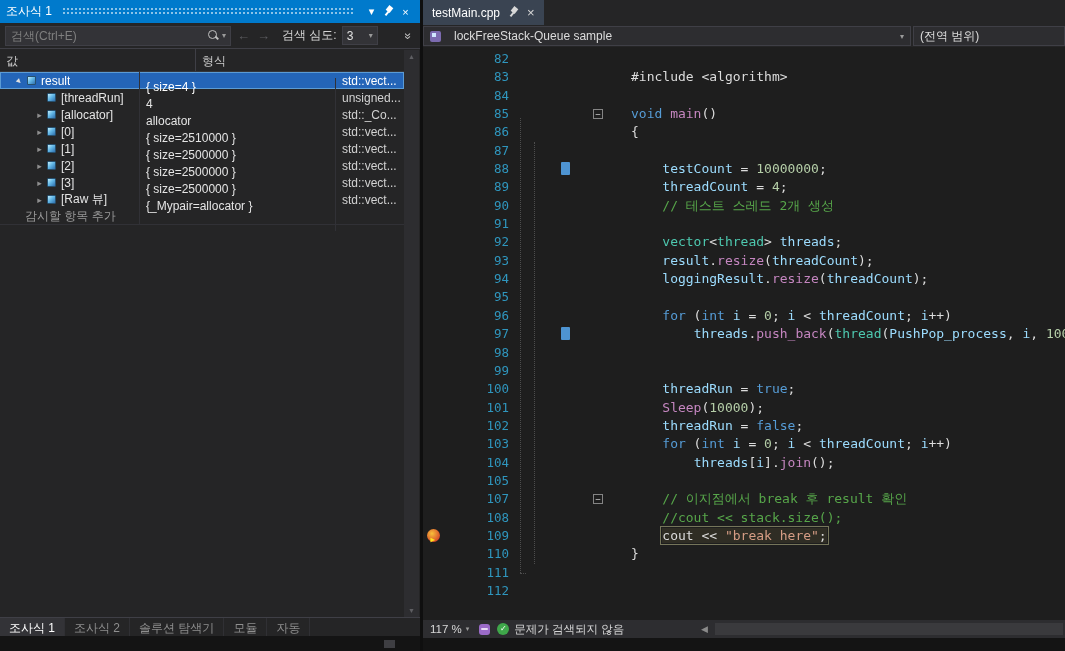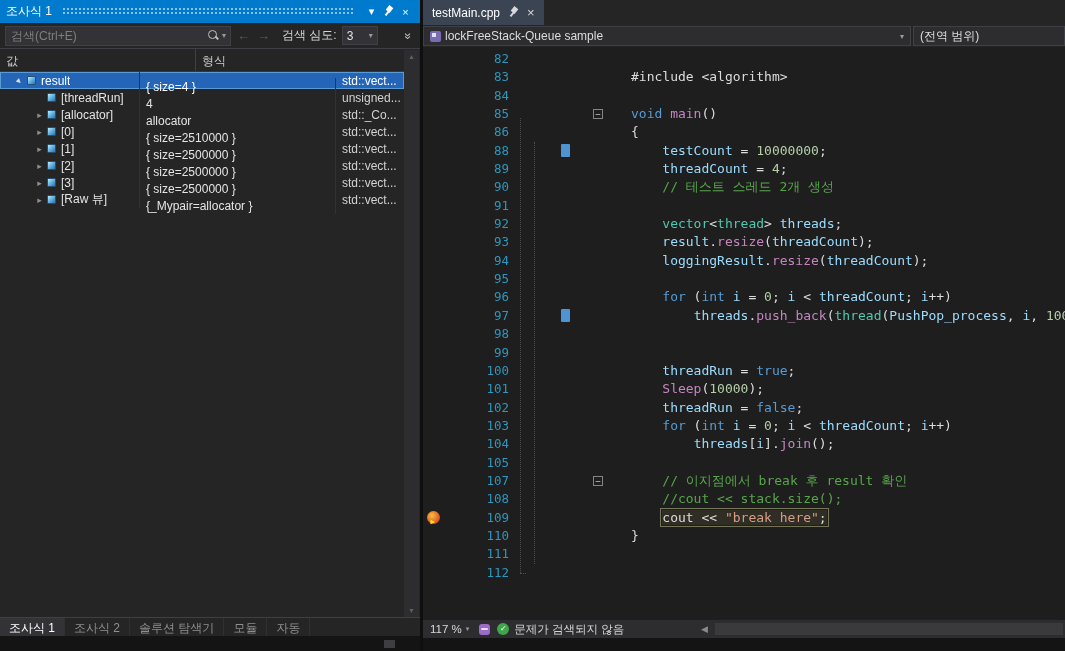--- a/index.html
+++ b/index.html
@@ -63,21 +63,21 @@
   .splitter { width:3px; background:#0f0f0f; }
 
   
   .editor-panel { width:642px; height:651px; background:#1e1e1e; display:flex; flex-direction:column; }
   .ed-tabbar { height:25px; flex:none; background:#252526; display:flex; align-items:stretch; }
   .ed-tab { background:#3a4452; color:#fff; font-size:12px; display:flex; align-items:center; gap:7px; padding:0 9px; }
   .ed-tab .pin::before, .ed-tab .pin::after { background:#d8d8d8; }
   .ed-tab .close { color:#d8d8d8; font-size:13px; }
 
   .ed-navbar { height:22px; flex:none; background:#252526; display:flex; gap:2px; padding:1px 0; }
-  .combo { background:#2d2d30; border:1px solid #3f3f46; display:flex; align-items:center; gap:4px; padding:0 6px; color:#dcdcdc; font-size:12px; }
+  .combo { background:#2d2d30; border:1px solid #3f3f46; display:flex; align-items:center; gap:13px; padding:0 6px; color:#dcdcdc; font-size:12px; }
   .combo .arr { margin-left:auto; color:#9a9a9a; font-size:8px; }
   .combo.project { flex:1; }
   .combo.scope { width:152px; }
   .cppicon { width:11px; height:11px; flex:none; border-radius:2px; background:#7c6bb0; position:relative; }
   .cppicon::after { content:""; position:absolute; left:2px; top:2px; width:4px; height:4px; background:#cfe7ff; }
 
   .ed-code { flex:1; position:relative; background:#1e1e1e; overflow:hidden; padding-top:3px; }
   .cline { display:flex; height:18.35px; line-height:18.35px; font-family:"DejaVu Sans Mono", monospace; font-size:13px; white-space:pre;gap:20px; }
   .gl { width:22px; flex:none; position:relative; }
   .ln { width:44px; flex:none; text-align:right; color:#2f96be; font-size:12.5px; font-family:"DejaVu Sans Mono",monospace; }
@@ -207,20 +207,28 @@
         </div>
         <div class="wrow">
           <div class="cell cname" style="padding-left: 34px;">
             <span class="arrow">▸</span>
             <span class="cube"></span>
             <span class="rlabel">[Raw 뷰]</span>
           </div>
           <div class="cell cvalue">{_Mypair=allocator }</div>
           <div class="cell ctype">std::vect...</div>
         </div>
+        <div class="wrow addrow">
+          <div class="cell cname" style="padding-left: 14px;">
+            <span class="arrow"></span>
+            <span class="rlabel">감시할 항목 추가</span>
+          </div>
+          <div class="cell cvalue"></div>
+          <div class="cell ctype"></div>
+        </div>
       </div>
 
     <div class="wp-scroll">
       <span class="scr-arr">▲</span>
       <span class="scr-arr">▼</span>
     </div>
 
     <div class="wp-filler"></div>
 
     <div class="wp-tabs">
@@ -256,20 +264,21 @@
         <span>(전역 범위)</span>
       </div>
     </div>
 
     <div class="ed-code">
         <div class="cline"><span class="gl"></span><span class="ln">82</span><span class="spx"></span><span class="chg"></span><span class="fm"></span><span class="ct"></span></div>
         <div class="cline"><span class="gl"></span><span class="ln">83</span><span class="spx"></span><span class="chg"></span><span class="fm"></span><span class="ct"><span style="color: rgb(220, 220, 220);">#include &lt;algorithm&gt;</span></span></div>
         <div class="cline"><span class="gl"></span><span class="ln">84</span><span class="spx"></span><span class="chg"></span><span class="fm"></span><span class="ct"></span></div>
         <div class="cline"><span class="gl"></span><span class="ln">85</span><span class="spx"></span><span class="chg"></span><span class="fm"><span class="foldbox">−</span></span><span class="ct"><span style="color: rgb(86, 156, 214);">void</span><span style="color: rgb(220, 220, 220);"> </span><span style="color: rgb(197, 134, 192);">main</span><span style="color: rgb(220, 220, 220);">()</span></span></div>
         <div class="cline"><span class="gl"></span><span class="ln">86</span><span class="spx"></span><span class="chg"></span><span class="fm"></span><span class="ct"><span style="color: rgb(220, 220, 220);">{</span></span></div>
+        <div class="cline"><span class="gl"></span><span class="ln">87</span><span class="spx"></span><span class="chg"></span><span class="fm"></span><span class="ct"></span></div>
         <div class="cline"><span class="gl"></span><span class="ln">88</span><span class="spx"></span><span class="chg"><span class="chgbox"></span></span><span class="fm"></span><span class="ct"><span style="color: rgb(220, 220, 220);">    </span><span style="color: rgb(156, 220, 254);">testCount</span><span style="color: rgb(220, 220, 220);"> = </span><span style="color: rgb(181, 206, 168);">10000000</span><span style="color: rgb(220, 220, 220);">;</span></span></div>
         <div class="cline"><span class="gl"></span><span class="ln">89</span><span class="spx"></span><span class="chg"></span><span class="fm"></span><span class="ct"><span style="color: rgb(220, 220, 220);">    </span><span style="color: rgb(156, 220, 254);">threadCount</span><span style="color: rgb(220, 220, 220);"> = </span><span style="color: rgb(181, 206, 168);">4</span><span style="color: rgb(220, 220, 220);">;</span></span></div>
         <div class="cline"><span class="gl"></span><span class="ln">90</span><span class="spx"></span><span class="chg"></span><span class="fm"></span><span class="ct"><span style="color: rgb(220, 220, 220);">    </span><span style="color: rgb(87, 166, 74);">// 테스트 스레드 2개 생성</span></span></div>
         <div class="cline"><span class="gl"></span><span class="ln">91</span><span class="spx"></span><span class="chg"></span><span class="fm"></span><span class="ct"></span></div>
         <div class="cline"><span class="gl"></span><span class="ln">92</span><span class="spx"></span><span class="chg"></span><span class="fm"></span><span class="ct"><span style="color: rgb(220, 220, 220);">    </span><span style="color: rgb(78, 201, 176);">vector</span><span style="color: rgb(220, 220, 220);">&lt;</span><span style="color: rgb(78, 201, 176);">thread</span><span style="color: rgb(220, 220, 220);">&gt;</span><span style="color: rgb(220, 220, 220);"> </span><span style="color: rgb(156, 220, 254);">threads</span><span style="color: rgb(220, 220, 220);">;</span></span></div>
         <div class="cline"><span class="gl"></span><span class="ln">93</span><span class="spx"></span><span class="chg"></span><span class="fm"></span><span class="ct"><span style="color: rgb(220, 220, 220);">    </span><span style="color: rgb(156, 220, 254);">result</span><span style="color: rgb(220, 220, 220);">.</span><span style="color: rgb(197, 134, 192);">resize</span><span style="color: rgb(220, 220, 220);">(</span><span style="color: rgb(156, 220, 254);">threadCount</span><span style="color: rgb(220, 220, 220);">);</span></span></div>
         <div class="cline"><span class="gl"></span><span class="ln">94</span><span class="spx"></span><span class="chg"></span><span class="fm"></span><span class="ct"><span style="color: rgb(220, 220, 220);">    </span><span style="color: rgb(156, 220, 254);">loggingResult</span><span style="color: rgb(220, 220, 220);">.</span><span style="color: rgb(197, 134, 192);">resize</span><span style="color: rgb(220, 220, 220);">(</span><span style="color: rgb(156, 220, 254);">threadCount</span><span style="color: rgb(220, 220, 220);">);</span></span></div>
         <div class="cline"><span class="gl"></span><span class="ln">95</span><span class="spx"></span><span class="chg"></span><span class="fm"></span><span class="ct"></span></div>
         <div class="cline"><span class="gl"></span><span class="ln">96</span><span class="spx"></span><span class="chg"></span><span class="fm"></span><span class="ct"><span style="color: rgb(220, 220, 220);">    </span><span style="color: rgb(86, 156, 214);">for</span><span style="color: rgb(220, 220, 220);"> (</span><span style="color: rgb(86, 156, 214);">int</span><span style="color: rgb(220, 220, 220);"> </span><span style="color: rgb(156, 220, 254);">i</span><span style="color: rgb(220, 220, 220);"> = </span><span style="color: rgb(181, 206, 168);">0</span><span style="color: rgb(220, 220, 220);">; </span><span style="color: rgb(156, 220, 254);">i</span><span style="color: rgb(220, 220, 220);"> &lt; </span><span style="color: rgb(156, 220, 254);">threadCount</span><span style="color: rgb(220, 220, 220);">; </span><span style="color: rgb(156, 220, 254);">i</span><span style="color: rgb(220, 220, 220);">++)</span></span></div>
         <div class="cline"><span class="gl"></span><span class="ln">97</span><span class="spx"></span><span class="chg"><span class="chgbox"></span></span><span class="fm"></span><span class="ct"><span style="color: rgb(220, 220, 220);">        </span><span style="color: rgb(156, 220, 254);">threads</span><span style="color: rgb(220, 220, 220);">.</span><span style="color: rgb(197, 134, 192);">push_back</span><span style="color: rgb(220, 220, 220);">(</span><span style="color: rgb(78, 201, 176);">thread</span><span style="color: rgb(220, 220, 220);">(</span><span style="color: rgb(156, 220, 254);">PushPop_process</span><span style="color: rgb(220, 220, 220);">, </span><span style="color: rgb(156, 220, 254);">i</span><span style="color: rgb(220, 220, 220);">, </span><span style="color: rgb(181, 206, 168);">10000</span><span style="color: rgb(220, 220, 220);">));</span></span></div>

